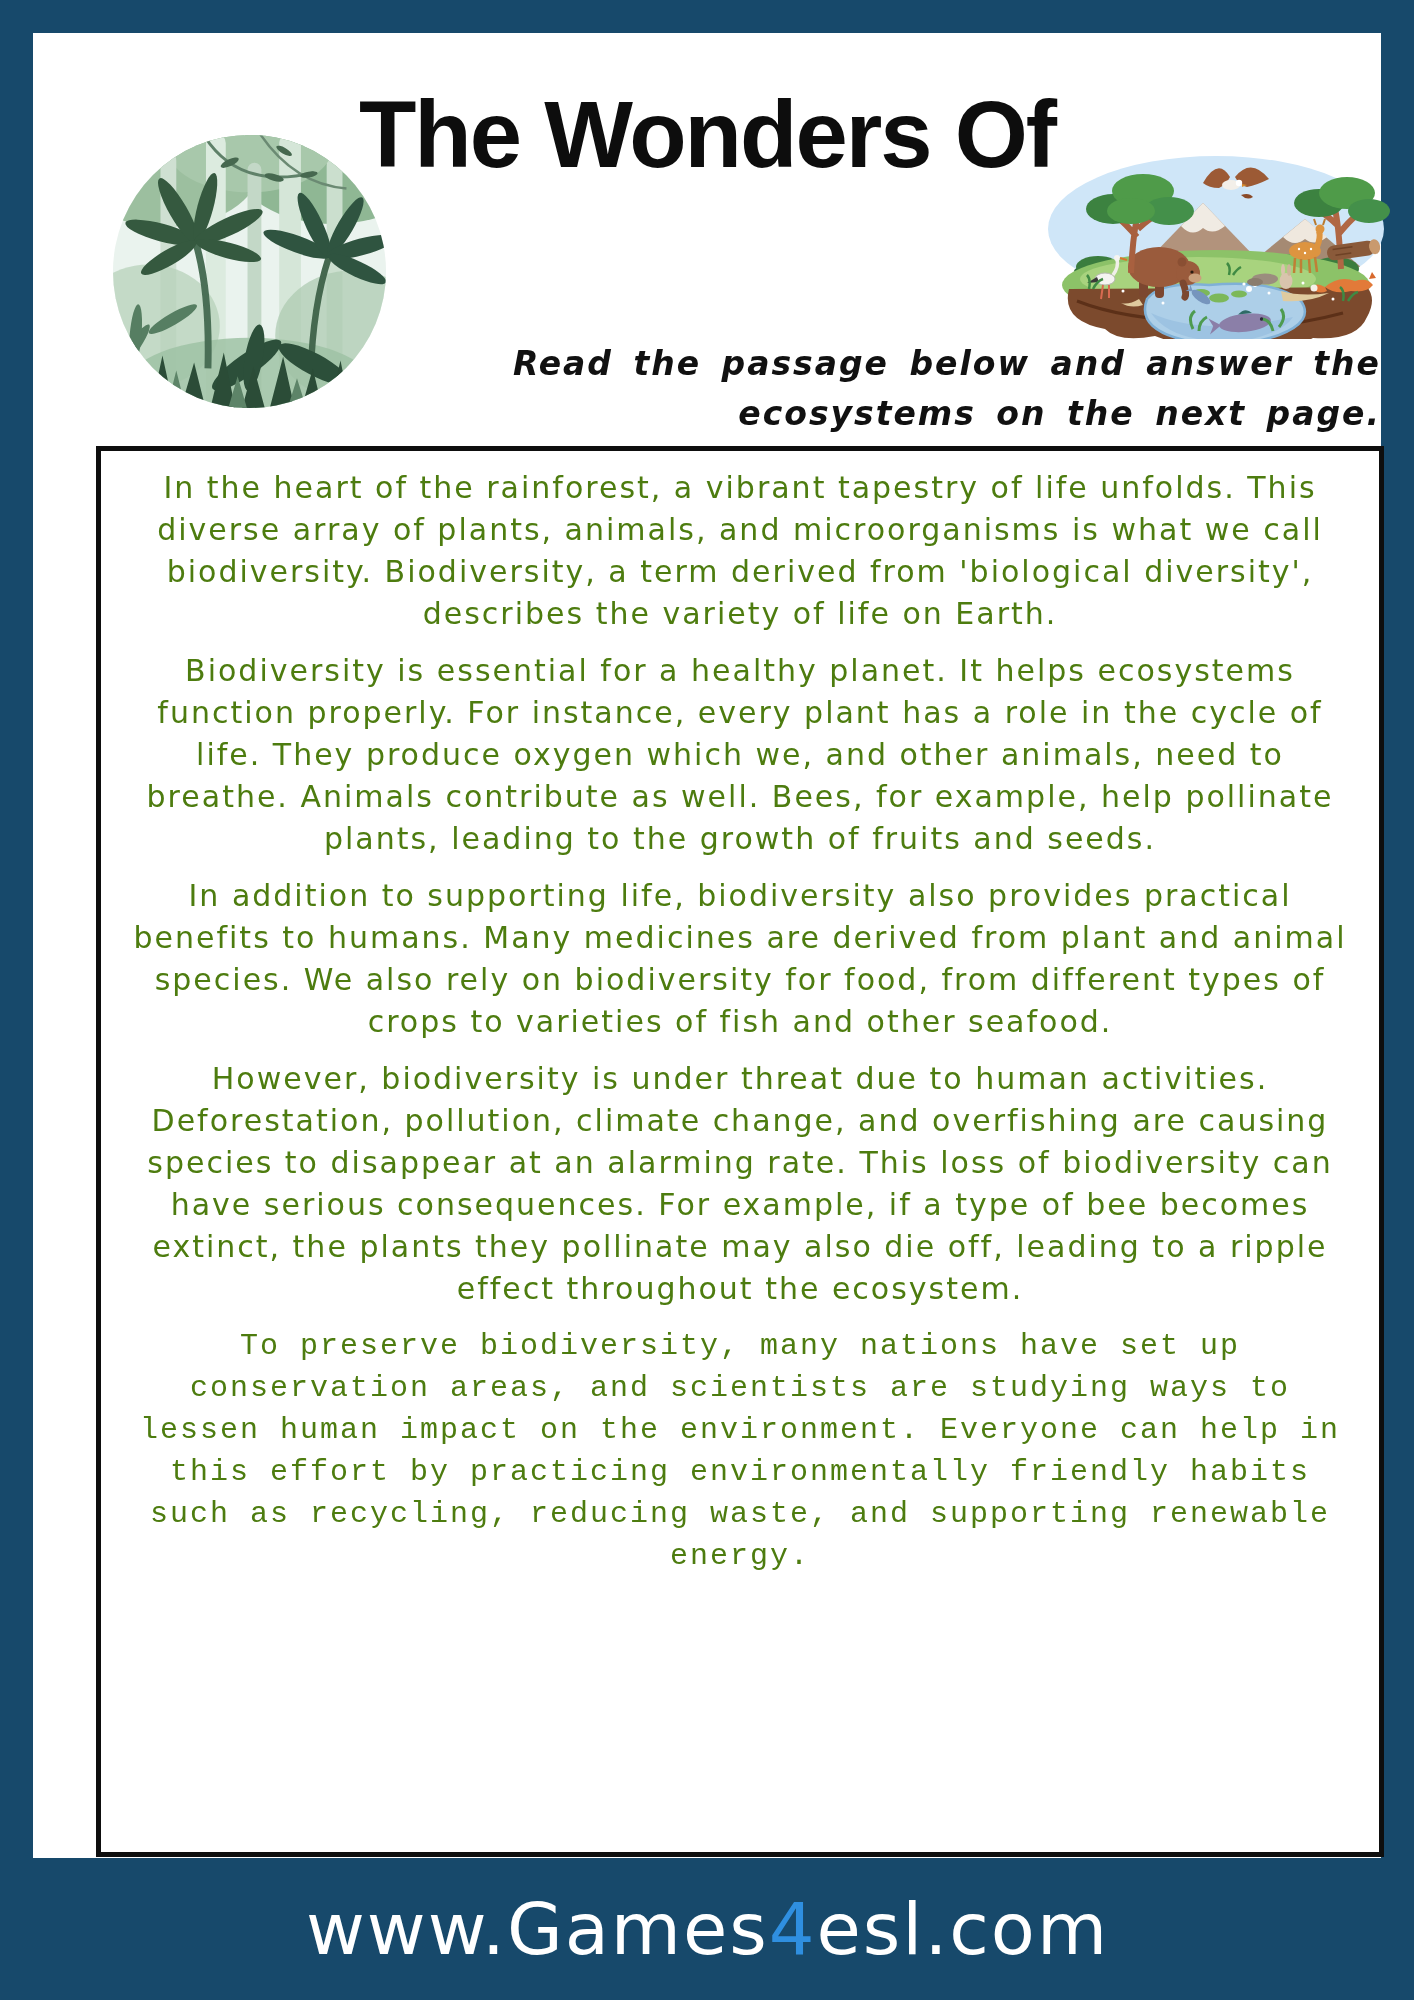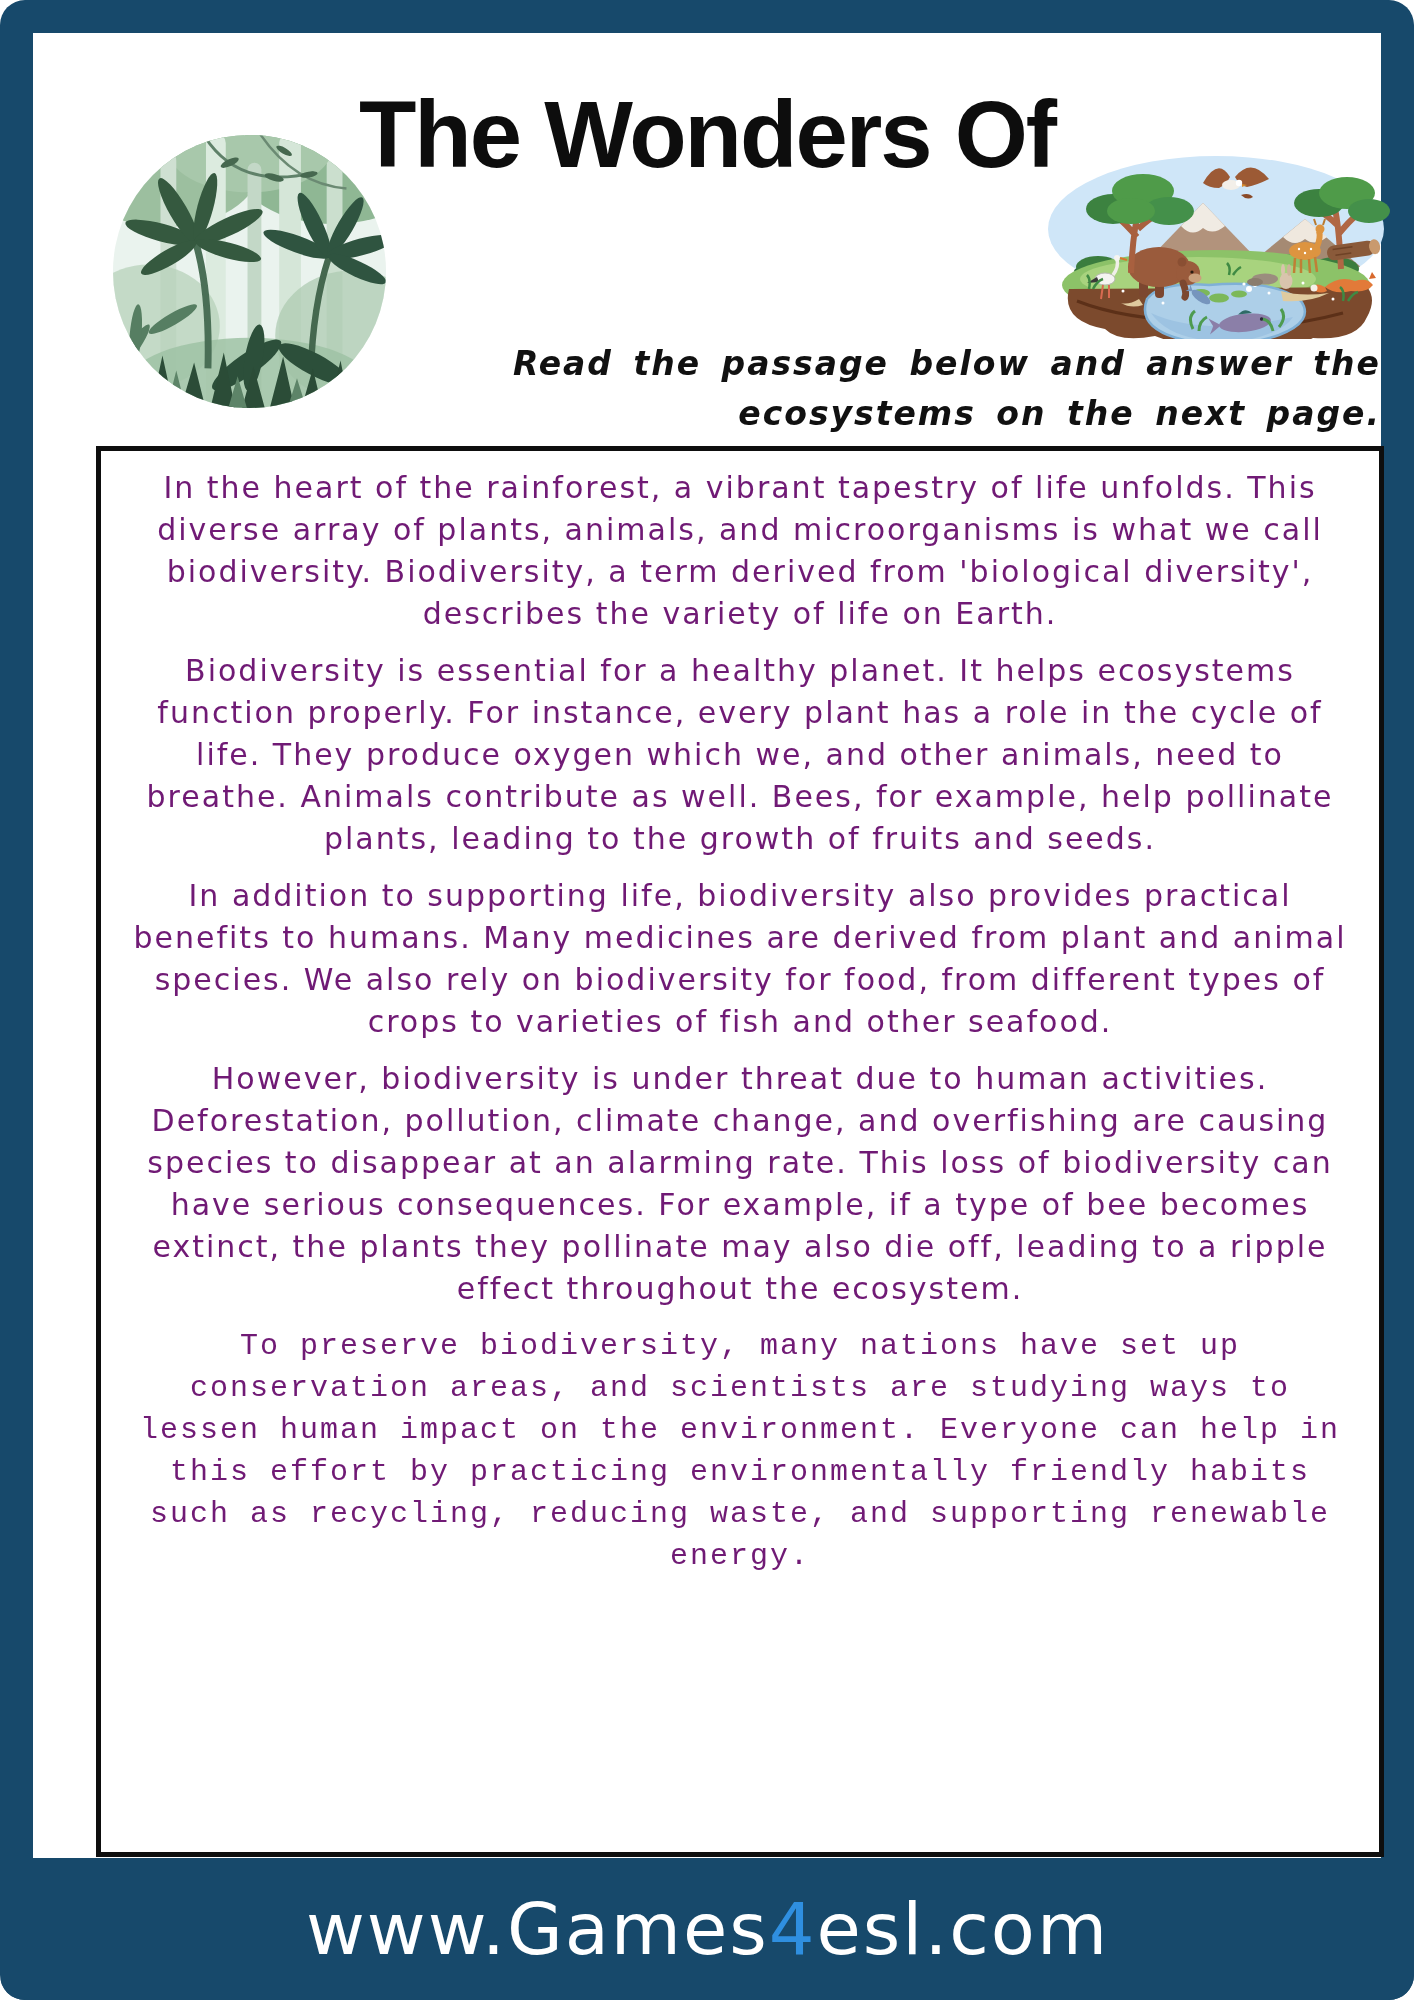--- a/index.html
+++ b/index.html
@@ -3,21 +3,20 @@
 <meta charset="utf-8">
 <style>
   * { margin:0; padding:0; box-sizing:border-box; }
   html,body { background:#ffffff; }
   .page {
     position:relative;
     width:1414px; height:2000px;
     background:#17496B;
     overflow:hidden;
     font-family:"DejaVu Sans", sans-serif;
-    border-radius:25px;
   }
   .content {
     position:absolute;
     left:33px; top:33px;
     width:1348px; height:1825px;
     background:#ffffff;
   }
   
   .title {
     position:absolute;
@@ -58,21 +57,21 @@
     width:1288px; height:1411px;
     border:5px solid #0e0e0e;
     background:#ffffff;
     padding:16px 26px 10px 26px;
   }
   .passage-box p {
     text-align:center;
     font-size:30px;
     line-height:42px;
     letter-spacing:2px;
-    color:#701a75;
+    color:#4d7c0f;
     margin-bottom:15px;
   }
   .passage-box p:last-child { margin-bottom:8px;font-family:Liberation Mono, monospace; }
   
   .footer-band {
     position:absolute;
     left:1px; right:0; top:1858px; height:142px;
     background:#17496B;
     display:flex; align-items:center; justify-content:center;
   }

